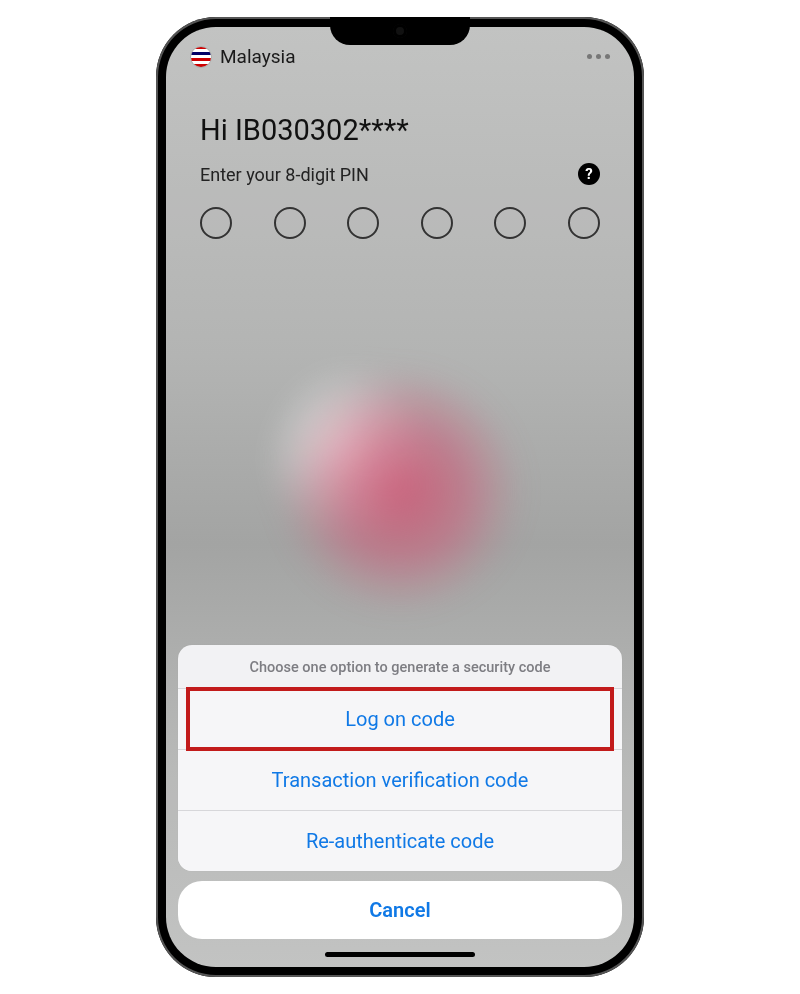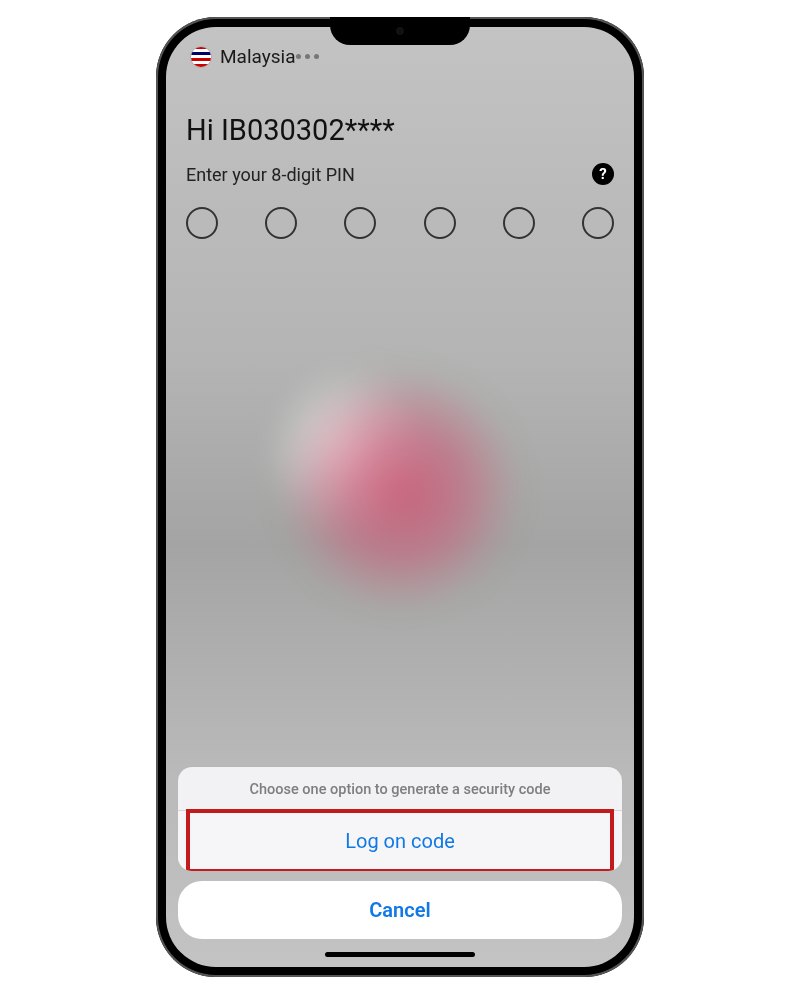--- a/index.html
+++ b/index.html
@@ -65,20 +65,21 @@
   }
 
   
   .top-bar {
     position: absolute;
     top: 18px;
     left: 0;
     right: 0;
     display: flex;
     align-items: center;
+    justify-content: space-between;
     padding: 0 24px;
     z-index: 40;
   }
   .country {
     display: flex;
     align-items: center;
     gap: 8px;
     font-size: 19px;
     color: #1a1a1a;
   }
@@ -101,21 +102,21 @@
     height: 5px;
     border-radius: 50%;
     background: #777;
   }
 
   
   .greet-area {
     position: absolute;
     top: 86px;
     left: 0; right: 0;
-    padding: 0 20px;
+    padding: 0 34px;
     z-index: 30;
   }
   .greeting {
     font-size: 29px;
     font-weight: 400;
     color: #111;
     margin-bottom: 16px;
   }
   .enter-pin-row {
     display: flex;
@@ -267,20 +268,22 @@
       </div>
     </div>
 
     <div class="deco"></div>
     <div class="dim-overlay"></div>
 
     <div class="action-sheet">
       <div class="sheet-group" style="position:relative">
         <div class="sheet-header">Choose one option to generate a security code</div>
         <div class="sheet-item">Log on code</div>
+        <div class="sheet-item">Transaction verification code</div>
+        <div class="sheet-item">Re-authenticate code</div>
         <div class="highlight-box"></div>
       </div>
       <div class="sheet-cancel">Cancel</div>
     </div>
 
     <div class="home-indicator"></div>
   </div>
 </div>
 
 </body></html>

